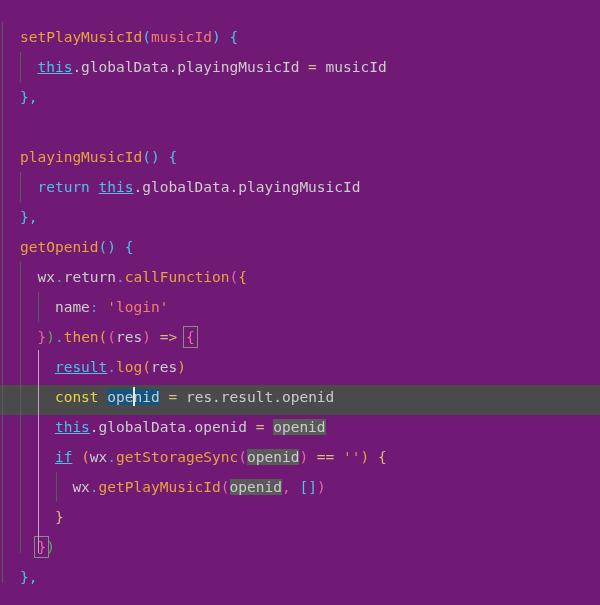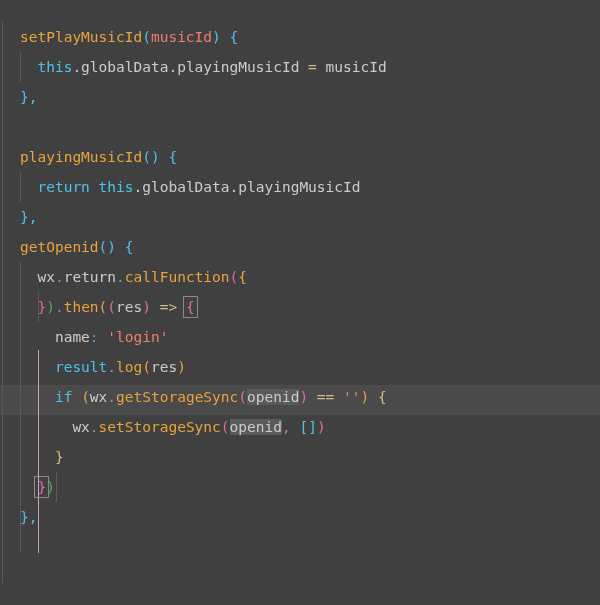--- a/index.html
+++ b/index.html
@@ -11,21 +11,21 @@
     width: 600px;
     height: 605px;
     overflow: hidden;
     font-family: "DejaVu Sans Mono", monospace;
   }
 
   #editor {
     position: relative;
     width: 600px;
     height: 605px;
-    background: #404040;
+    background: #701a75;
     font-size: 14.5px;
     line-height: 30px;
   }
 
   
   .guide {
     position: absolute;
     width: 1px;
     background: #5a5a5a;
     z-index: 1;
@@ -57,21 +57,21 @@
     line-height: 30px;
     white-space: pre;
     padding-left: 20px;
     color: #cccccc;
   }
 
   
   .t-fn      { color: #e8a33d; }   
   .t-param   { color: #f07e6e; }   
   .t-br-blue { color: #4fc1e9; }   
-  .t-kw      { color: #4fc1e9; }   
+  .t-kw      { color: #4fc1e9; text-decoration: underline; }   
   .t-plain   { color: #cccccc; }   
   .t-op      { color: #d7ba7d; }   
   .t-str     { color: #f07e6e; }   
   .t-dot     { color: #569cd6; }   
   .t-ret     { color: #4fc1e9; }   
   .t-const   { color: #e8d44d; }   
   .t-p-or    { color: #e8a33d; }   
   .t-p-mg    { color: #e06c9f; }   
   .t-p-gr    { color: #4caf50; }   
   .t-p-yl    { color: #d7ba7d; }   
@@ -130,31 +130,33 @@
     <div class="line"><span class="t-fn">playingMusicId</span><span class="t-br-blue">()</span><span> </span><span class="t-br-blue">{</span></div>
 
     <div class="line"><span>  </span><span class="t-ret">return</span><span> </span><span class="t-kw">this</span><span class="t-plain">.globalData.playingMusicId</span></div>
 
     <div class="line"><span class="t-p-bl">}</span><span class="t-p-bl">,</span></div>
 
     <div class="line"><span class="t-fn">getOpenid</span><span class="t-br-blue">()</span><span> </span><span class="t-br-blue">{</span></div>
 
     <div class="line"><span>  </span><span class="t-plain">wx</span><span class="t-dot">.</span><span class="t-plain">return</span><span class="t-dot">.</span><span class="t-fn">callFunction</span><span class="t-p-mg">(</span><span class="t-p-or">{</span></div>
 
+    <div class="line"><span>    </span><span class="t-plain">name</span><span class="t-dot">:</span><span> </span><span class="t-str">'login'</span></div>
+
     <div class="line"><span>  </span><span class="t-p-pk">}</span><span class="t-p-gr">)</span><span class="t-dot">.</span><span class="t-fn">then</span><span class="t-p-or">(</span><span class="t-p-mg">(</span><span class="t-plain">res</span><span class="t-p-mg">)</span><span class="t-op"> =&gt; </span><span class="t-p-pk bracket-match">{</span></div>
-
-    <div class="line"><span>    </span><span class="t-plain">name</span><span class="t-dot">:</span><span> </span><span class="t-str">'login'</span></div>
 
     <div class="line"><span>    </span><span class="t-kw">result</span><span class="t-dot">.</span><span class="t-fn">log</span><span class="t-p-or">(</span><span class="t-plain">res</span><span class="t-p-or">)</span></div>
 
+    <div class="line"><span>    </span><span class="t-const">const</span><span> </span><span class="sel"><span>ope</span><span class="caret"></span><span>nid</span></span><span class="t-op"> = </span><span class="t-plain">res.result.openid</span></div>
 
+    <div class="line"><span>    </span><span class="t-kw">this</span><span class="t-plain">.globalData.openid</span><span class="t-op"> = </span><span class="occ">openid</span></div>
 
     <div class="line"><span>    </span><span class="t-kw">if</span><span> </span><span class="t-p-or">(</span><span class="t-plain">wx</span><span class="t-dot">.</span><span class="t-fn">getStorageSync</span><span class="t-p-mg">(</span><span class="occ">openid</span><span class="t-p-mg">)</span><span class="t-op"> == </span><span class="t-str">''</span><span class="t-p-or">)</span><span> </span><span class="t-p-yl">{</span></div>
 
-    <div class="line"><span>      </span><span class="t-plain">wx</span><span class="t-dot">.</span><span class="t-fn">setStorageSync</span><span class="t-p-mg">(</span><span class="occ">openid</span><span class="t-p-mg">, </span><span class="t-p-bl">[]</span><span class="t-p-mg">)</span></div>
+    <div class="line"><span>      </span><span class="t-plain">wx</span><span class="t-dot">.</span><span class="t-fn">getPlayMusicId</span><span class="t-p-mg">(</span><span class="occ">openid</span><span class="t-p-mg">, </span><span class="t-p-bl">[]</span><span class="t-p-mg">)</span></div>
 
     <div class="line"><span>    </span><span class="t-p-yl">}</span></div>
 
     <div class="line"><span>  </span><span class="t-p-pk bracket-match">}</span><span class="t-p-gr">)</span></div>
 
     <div class="line"><span class="t-p-bl">}</span><span class="t-p-bl">,</span></div>
 
   </div>
 </div>
 

